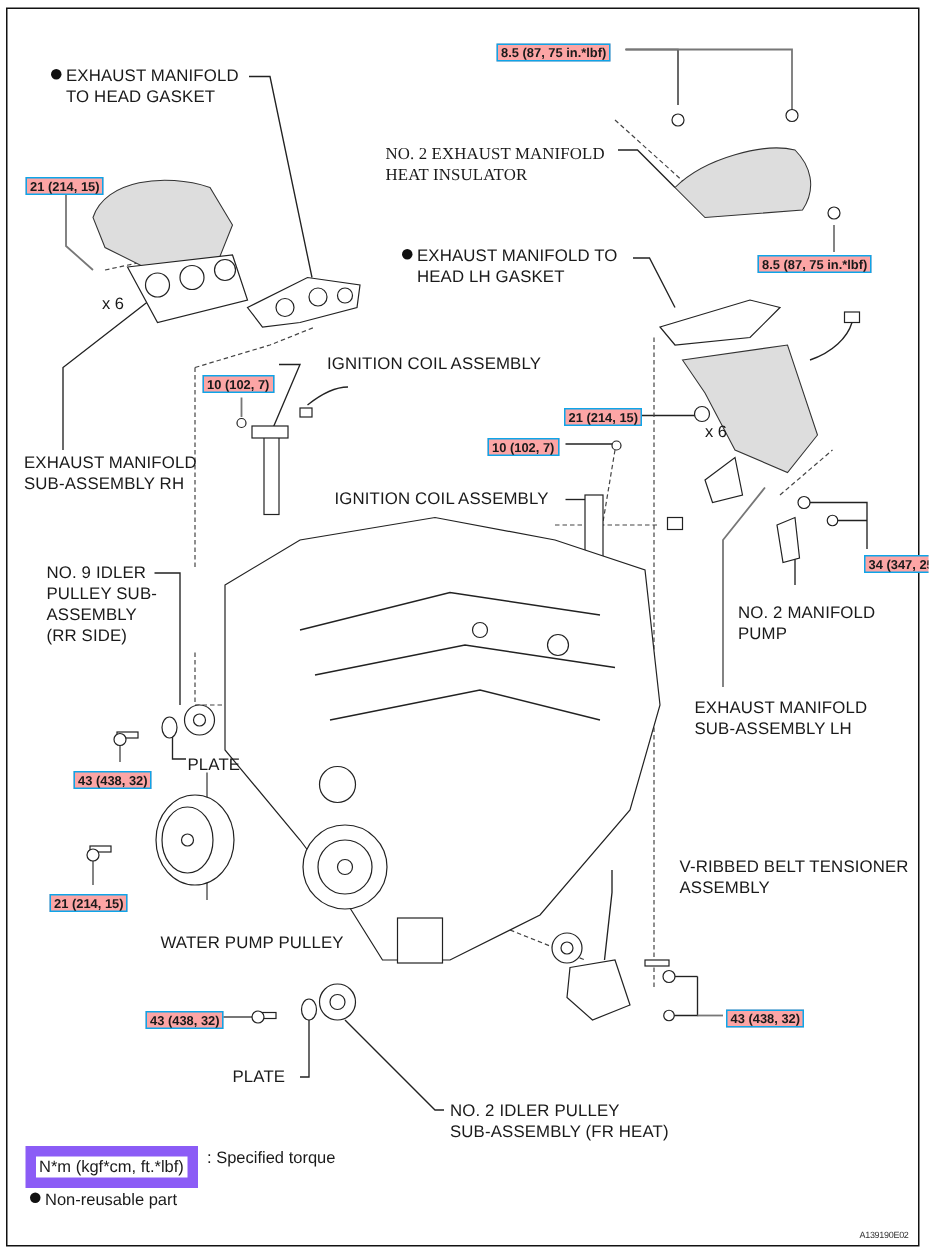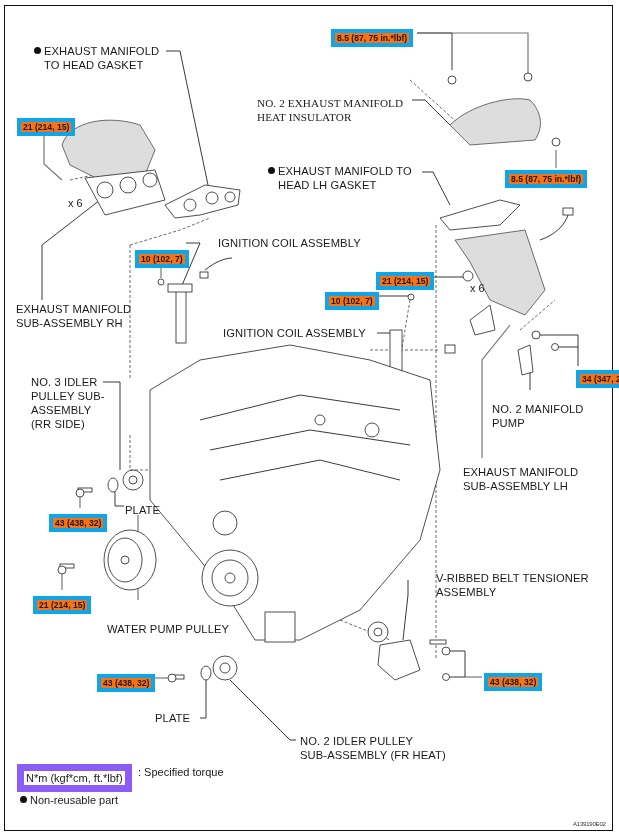--- a/index.html
+++ b/index.html
@@ -3,21 +3,21 @@
 <meta charset="utf-8">
 <style>
   html, body { margin: 0; padding: 0; background: #ffffff; }
   body { width: 619px; height: 839px; position: relative; overflow: hidden;
          font-family: "Liberation Sans", sans-serif; color: #1a1a1a; }
   #frame { position: absolute; left: 4px; top: 5px; width: 609px; height: 826px;
            border: 1.5px solid #111; box-sizing: border-box; background: #fff; }
   #art { position: absolute; left: 0; top: 0; }
   .lbl { position: absolute; font-size: 11.2px; line-height: 14px; white-space: pre; letter-spacing: 0.1px; }
   .tq { position: absolute; font-size: 8.6px; font-weight: bold; line-height: 10px; padding: 0 2px;
-        border: 4px solid #0ea5e9; background: #f97316; white-space: nowrap; font-family: "Liberation Sans Narrow","Liberation Sans", sans-serif; }
+        border: 1px solid #0ea5e9; background: #fca5a5; white-space: nowrap; font-family: "Liberation Sans Narrow","Liberation Sans", sans-serif; }
   .bullet { display: inline-block; width: 7px; height: 7px; border-radius: 50%; background: #111;
             margin-right: 3px; vertical-align: 1px; }
   .x6 { position: absolute; font-size: 11px; }
   .legend-box { position: absolute; font-size: 11px; border: 7px solid #8b5cf6; padding: 0 2px; line-height: 14px; }
   .legend-text { position: absolute; font-size: 11px; line-height: 14px; }
   .figid { position: absolute; font-size: 6px; color: #333; letter-spacing: -0.2px; }
   svg .ln { stroke: #222; stroke-width: 0.9; fill: none; }
   svg .gl { stroke: #777; stroke-width: 1.2; fill: none; }
   svg .ds { stroke: #444; stroke-width: 0.8; fill: none; stroke-dasharray: 3 2; }
   svg .pt { stroke: #222; stroke-width: 0.8; fill: #fff; }
@@ -159,29 +159,29 @@
 <div class="lbl" style="left:257px;top:96px;font-family:Liberation Serif, serif;"><span>NO. 2 EXHAUST MANIFOLD</span><br><span>HEAT INSULATOR</span></div>
 
 <div class="lbl" style="left:268px;top:164px;"><span class="bullet"></span><span>EXHAUST MANIFOLD TO</span><br><span style="padding-left:10px;">HEAD LH GASKET</span></div>
 
 <div class="lbl" style="left:218px;top:236px;">IGNITION COIL ASSEMBLY</div>
 
 <div class="lbl" style="left:16px;top:302px;"><span>EXHAUST MANIFOLD</span><br><span>SUB-ASSEMBLY RH</span></div>
 
 <div class="lbl" style="left:223px;top:326px;">IGNITION COIL ASSEMBLY</div>
 
-<div class="lbl" style="left:31px;top:375px;"><span>NO. 3 IDLER</span><br><span>PULLEY SUB-</span><br><span>ASSEMBLY</span><br><span>(RR SIDE)</span></div>
+<div class="lbl" style="left:31px;top:375px;"><span>NO. 9 IDLER</span><br><span>PULLEY SUB-</span><br><span>ASSEMBLY</span><br><span>(RR SIDE)</span></div>
 
 <div class="lbl" style="left:492px;top:402px;"><span>NO. 2 MANIFOLD</span><br><span>PUMP</span></div>
 
 <div class="lbl" style="left:463px;top:465px;"><span>EXHAUST MANIFOLD</span><br><span>SUB-ASSEMBLY LH</span></div>
 
 <div class="lbl" style="left:125px;top:503px;">PLATE</div>
 
-<div class="lbl" style="left:436px;top:571px;"><span>V-RIBBED BELT TENSIONER</span><br><span>ASSEMBLY</span></div>
+<div class="lbl" style="left:453px;top:571px;"><span>V-RIBBED BELT TENSIONER</span><br><span>ASSEMBLY</span></div>
 
 <div class="lbl" style="left:79px;top:622px;margin-left:28px;">WATER PUMP PULLEY</div>
 
 <div class="lbl" style="left:155px;top:711px;">PLATE</div>
 
 <div class="lbl" style="left:300px;top:734px;"><span>NO. 2 IDLER PULLEY</span><br><span>SUB-ASSEMBLY (FR HEAT)</span></div>
 
 <div class="x6" style="left:68px;top:197px;">x 6</div>
 <div class="x6" style="left:470px;top:282px;">x 6</div>
 

